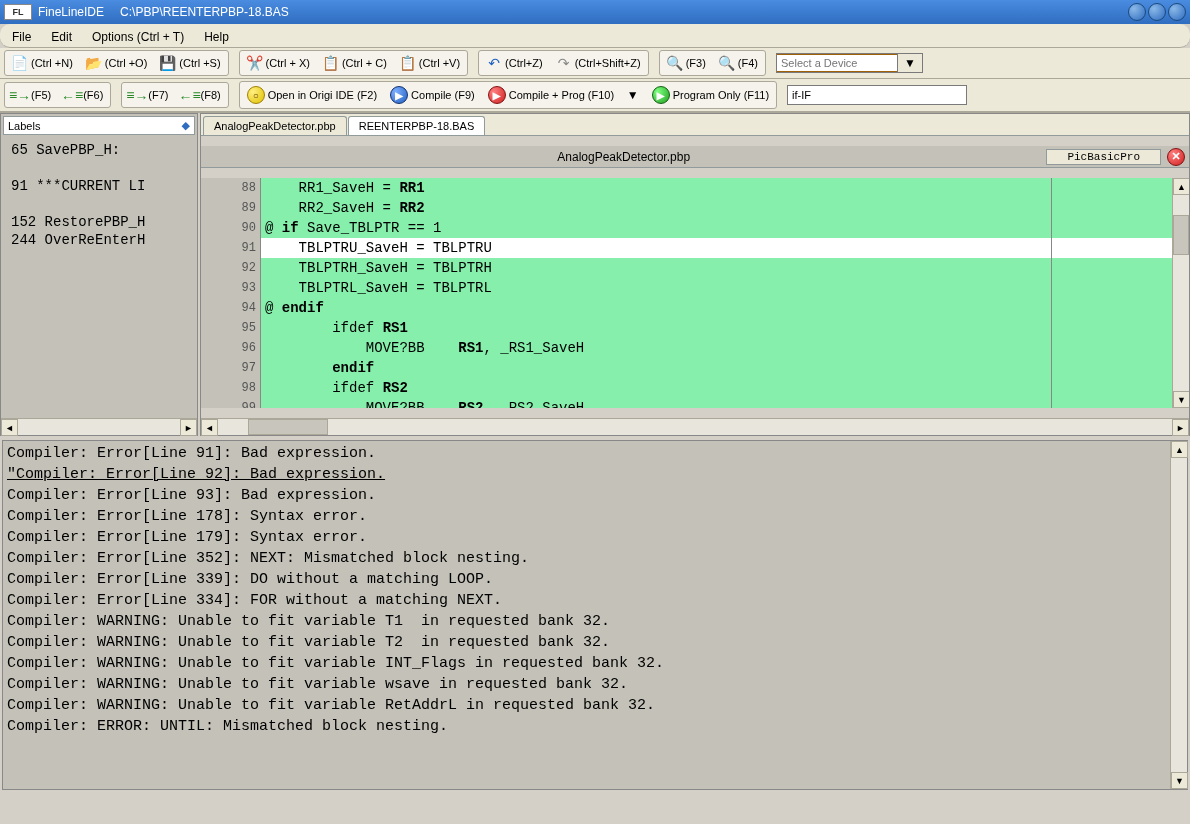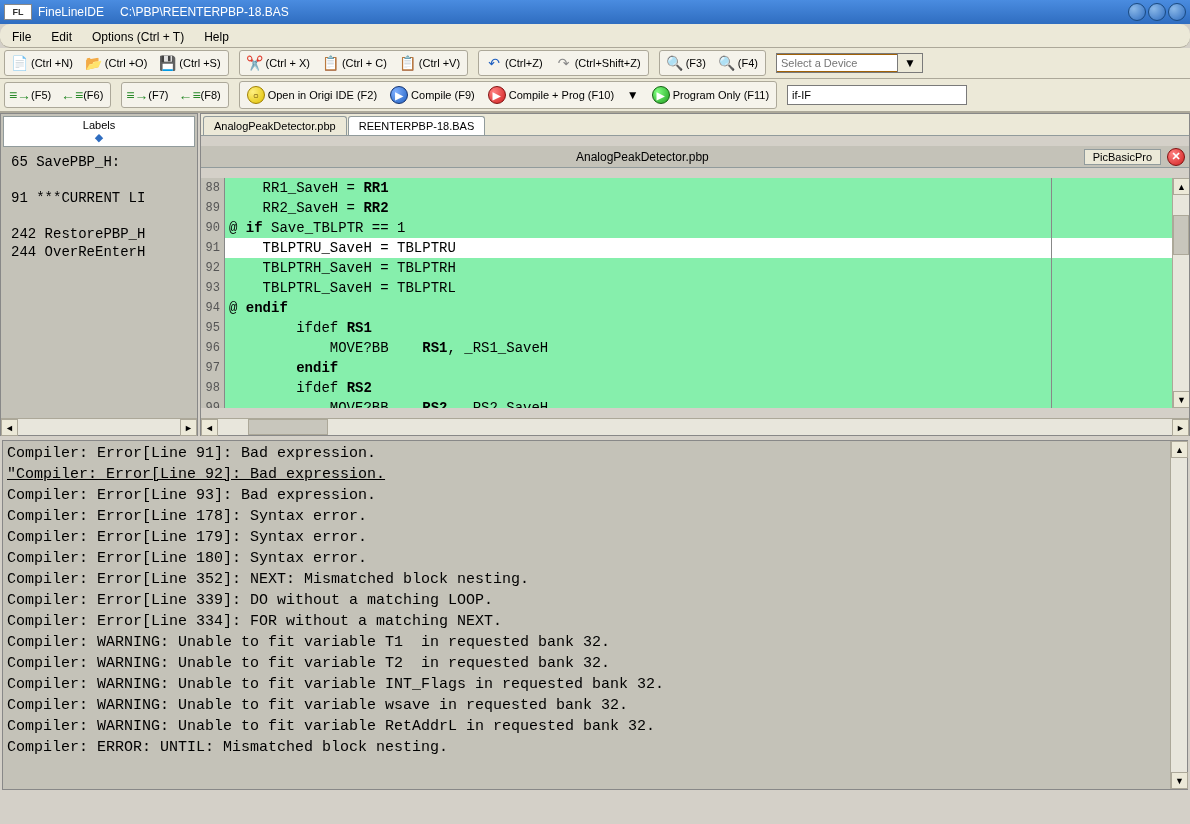--- a/index.html
+++ b/index.html
@@ -15,37 +15,37 @@
 .tool-group { display: inline-flex; align-items: center; border: 1px solid #aca899; border-radius: 3px; background: #f5f3eb; padding: 1px; gap: 1px; }
 .tool-btn { display: inline-flex; align-items: center; padding: 3px 6px; cursor: default; gap: 3px; border-radius: 2px; }
 .tool-icon { width: 16px; height: 16px; display: flex; align-items: center; justify-content: center; font-size: 14px; }
 .tool-label { font-size: 11px; }
 .device-select { display: flex; align-items: center; border: 1px solid #7a7a7a; background: #a16207; height: 20px; }
 .device-select input { border: none; padding: 2px 4px; font-size: 11px; width: 120px; outline: none; }
 .device-drop { background: #ece9d8; border-left: 1px solid #7a7a7a; padding: 0 6px; height: 100%; display: flex; align-items: center; }
 .if-field { border: 1px solid #7a7a7a; background: #fff; padding: 2px 4px; font-size: 11px; width: 180px; height: 20px; }
 .main-area { display: flex; height: 324px; border-top: 1px solid #aca899; }
 .side-panel { width: 198px; background: #c4c2b8; border: 1px solid #888; display: flex; flex-direction: column; }
-.side-header { background: #fff; border: 1px solid #919b9c; margin: 2px; padding: 2px 4px; display: flex; align-items: center; justify-content: space-between; font-size: 11px; flex-direction: column; }
+.side-header { background: #fff; border: 1px solid #919b9c; margin: 2px; padding: 2px 4px; display: flex; align-items: center; justify-content: space-between; font-size: 11px; }
 .side-drop-icon { color: #2f6dc0; }
 .side-body { flex: 1; background: #c4c2b8; font-family: "Courier New", monospace; font-size: 14px; padding: 4px 10px; overflow: hidden; }
 .side-line { white-space: nowrap; padding: 1px 0; }
 .side-scroll { height: 17px; background: #e8e6dc; border-top: 1px solid #aca899; display: flex; }
 .scroll-btn { width: 17px; height: 17px; background: #ece9d8; border: 1px solid #aca899; display: flex; align-items: center; justify-content: center; font-size: 9px; }
 .scroll-track { flex: 1; background: #e8e6dc; }
 .editor-area { flex: 1; display: flex; flex-direction: column; border: 1px solid #888; margin-left: 2px; gap: 10px; }
 .tabs { background: #ece9d8; display: flex; height: 22px; align-items: flex-end; padding: 0 2px; border-bottom: 1px solid #919b9c; }
 .tab { background: #ece9d8; border: 1px solid #919b9c; border-bottom: none; border-radius: 3px 3px 0 0; padding: 3px 10px; font-size: 11px; margin-right: 1px; }
 .tab.active { background: #fff; }
 .subheader { background: #c4c2b8; border-bottom: 1px solid #919b9c; display: flex; align-items: center; height: 22px; }
 .subheader-title { flex: 1; text-align: center; font-size: 12px; }
-.lang-badge { background: #ece9d8; border: 1px solid #919b9c; padding: 1px 8px; font-size: 11px; margin-right: 2px; }
+.lang-badge { background: #ece9d8; border: 1px solid #919b9c; padding: 1px 20px; font-size: 11px; margin-right: 2px; font-family: Liberation Mono, monospace; }
 .close-btn { width: 18px; height: 18px; background: radial-gradient(circle at 30% 30%, #ff8080, #d02020); border-radius: 50%; border: 1px solid #801010; margin: 0 4px; display: flex; align-items: center; justify-content: center; color: #fff; font-weight: bold; font-size: 11px; }
 .code-wrap { flex: 1; display: flex; background: #c4c2b8; overflow: hidden; position: relative; }
-.gutter { width: 24px; background: #c4c2b8; border-right: 1px solid #888; font-family: "Courier New", monospace; font-size: 12px; text-align: right; padding-right: 4px; color: #555; }
+.gutter { width: 60px; background: #c4c2b8; border-right: 1px solid #888; font-family: "Courier New", monospace; font-size: 12px; text-align: right; padding-right: 4px; color: #555; }
 .gutter-line { height: 20px; line-height: 20px; }
 .code-body { flex: 1; font-family: "Courier New", monospace; font-size: 14px; background: #86efac; position: relative; }
 .code-line { height: 20px; line-height: 20px; white-space: pre; padding-left: 4px; }
 .code-line.hl { background: #fff; }
 .kw { font-weight: bold; }
 .vscroll { width: 17px; background: #e8e6dc; border-left: 1px solid #aca899; display: flex; flex-direction: column; }
 .vscroll .scroll-track { flex: 1; position: relative; }
 .vscroll .thumb { position: absolute; left: 0; right: 0; top: 20px; height: 40px; background: #c8c6bc; border: 1px solid #aca899; }
 .editor-hscroll { height: 17px; background: #e8e6dc; border-top: 1px solid #aca899; display: flex; }
 .editor-hscroll .thumb { width: 80px; height: 100%; background: #c8c6bc; border: 1px solid #aca899; margin-left: 30px; }
@@ -189,21 +189,21 @@
   <div class="side-panel">
     <div class="side-header">
       <span>Labels</span>
       <span class="side-drop-icon">◆</span>
     </div>
     <div class="side-body" id="side-body">
         <div class="side-line">65 SavePBP_H:</div>
         <div class="side-line">&nbsp;</div>
         <div class="side-line">91 ***CURRENT LI</div>
         <div class="side-line">&nbsp;</div>
-        <div class="side-line">242 RestorePBP_H</div>
+        <div class="side-line">152 RestorePBP_H</div>
         <div class="side-line">244 OverReEnterH</div>
       </div>
     <div class="side-scroll">
       <div class="scroll-btn">◄</div>
       <div class="scroll-track"></div>
       <div class="scroll-btn">►</div>
     </div>
   </div>
 
   <div class="editor-area">
@@ -264,21 +264,20 @@
   </div>
 </div>
 
 <div class="output-panel">
   <div class="output-body" id="output-body">
       <div class="out-line">Compiler: Error[Line 91]: Bad expression.</div>
       <div class="out-line underlined">"Compiler: Error[Line 92]: Bad expression.</div>
       <div class="out-line">Compiler: Error[Line 93]: Bad expression.</div>
       <div class="out-line">Compiler: Error[Line 178]: Syntax error.</div>
       <div class="out-line">Compiler: Error[Line 179]: Syntax error.</div>
-      <div class="out-line">Compiler: Error[Line 180]: Syntax error.</div>
       <div class="out-line">Compiler: Error[Line 352]: NEXT: Mismatched block nesting.</div>
       <div class="out-line">Compiler: Error[Line 339]: DO without a matching LOOP.</div>
       <div class="out-line">Compiler: Error[Line 334]: FOR without a matching NEXT.</div>
       <div class="out-line">Compiler: WARNING: Unable to fit variable T1  in requested bank 32.</div>
       <div class="out-line">Compiler: WARNING: Unable to fit variable T2  in requested bank 32.</div>
       <div class="out-line">Compiler: WARNING: Unable to fit variable INT_Flags in requested bank 32.</div>
       <div class="out-line">Compiler: WARNING: Unable to fit variable wsave in requested bank 32.</div>
       <div class="out-line">Compiler: WARNING: Unable to fit variable RetAddrL in requested bank 32.</div>
       <div class="out-line">Compiler: ERROR: UNTIL: Mismatched block nesting.</div>
     </div>

